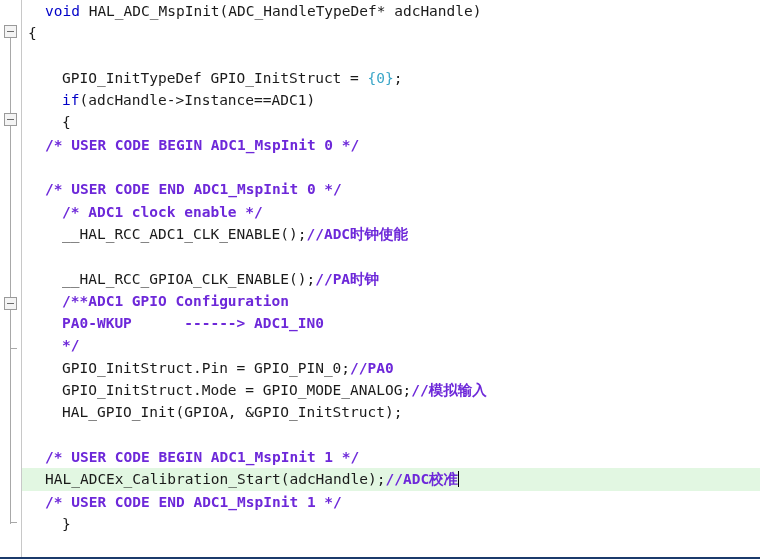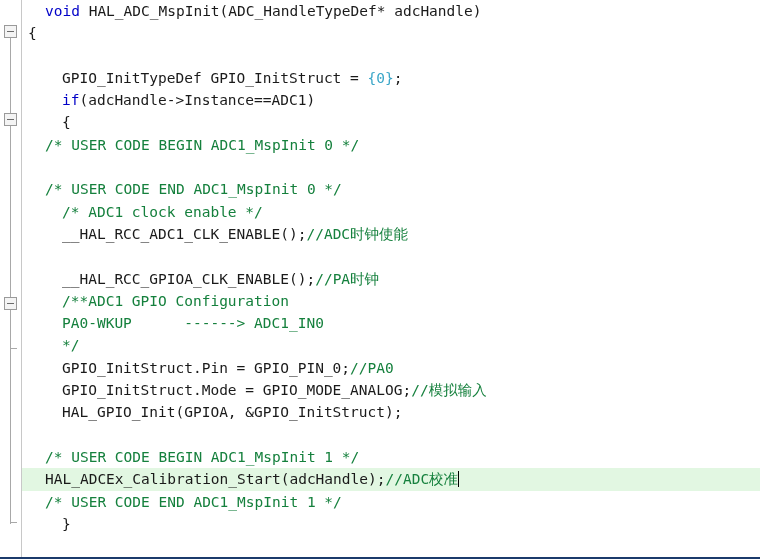--- a/index.html
+++ b/index.html
@@ -89,21 +89,21 @@
     position: relative;
     height: 22.3px;
     padding-left: 6px;
     box-sizing: border-box;
   }
   .line.hl {
     background: #e2f7e2;
   }
 
   .kw   { color: #0000c8; }
-  .cmt  { color: #15803d; }
+  .cmt  { color: #6d28d9; font-weight: bold; }
   .brc  { color: #3aa6c8; }
   .txt  { color: #1a1a1a; }
 
   
   .caret {
     display: inline-block;
     width: 1px;
     height: 16px;
     background: #000000;
     vertical-align: -3px;

